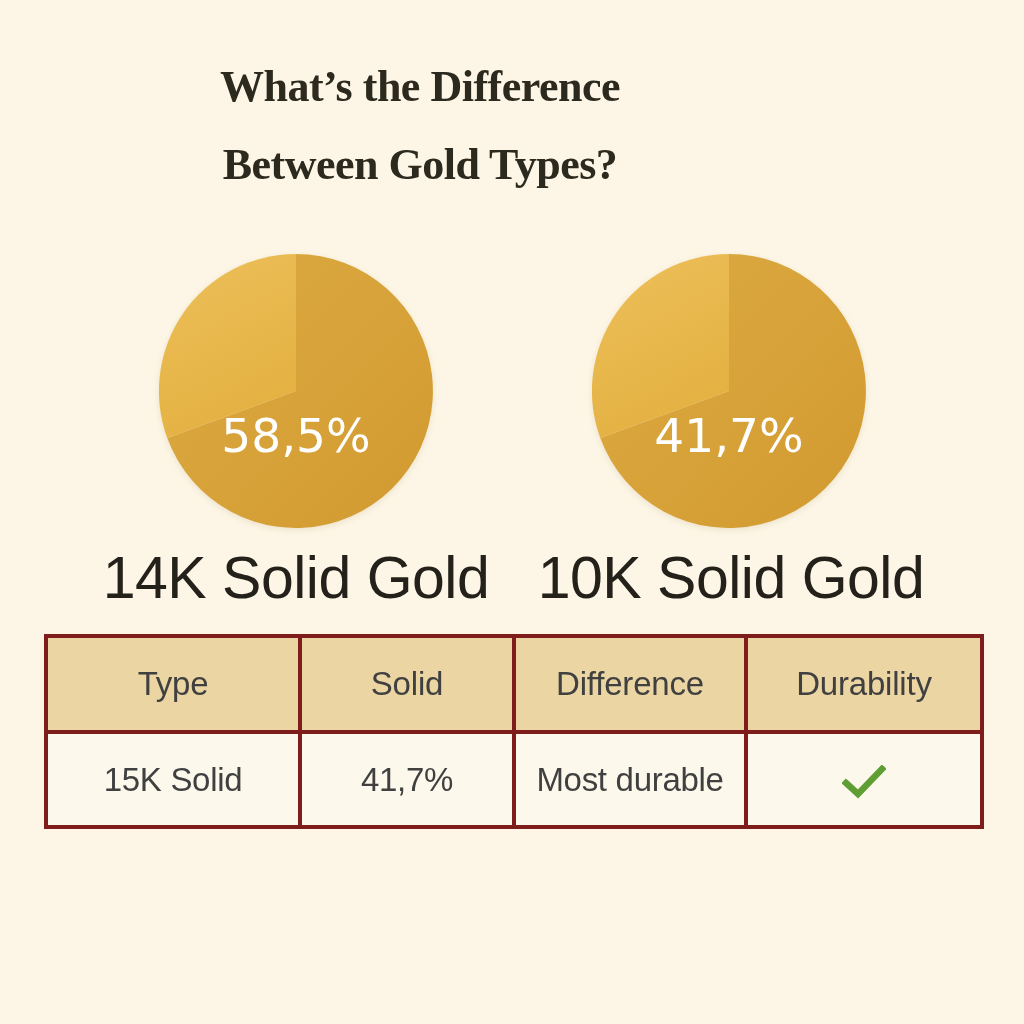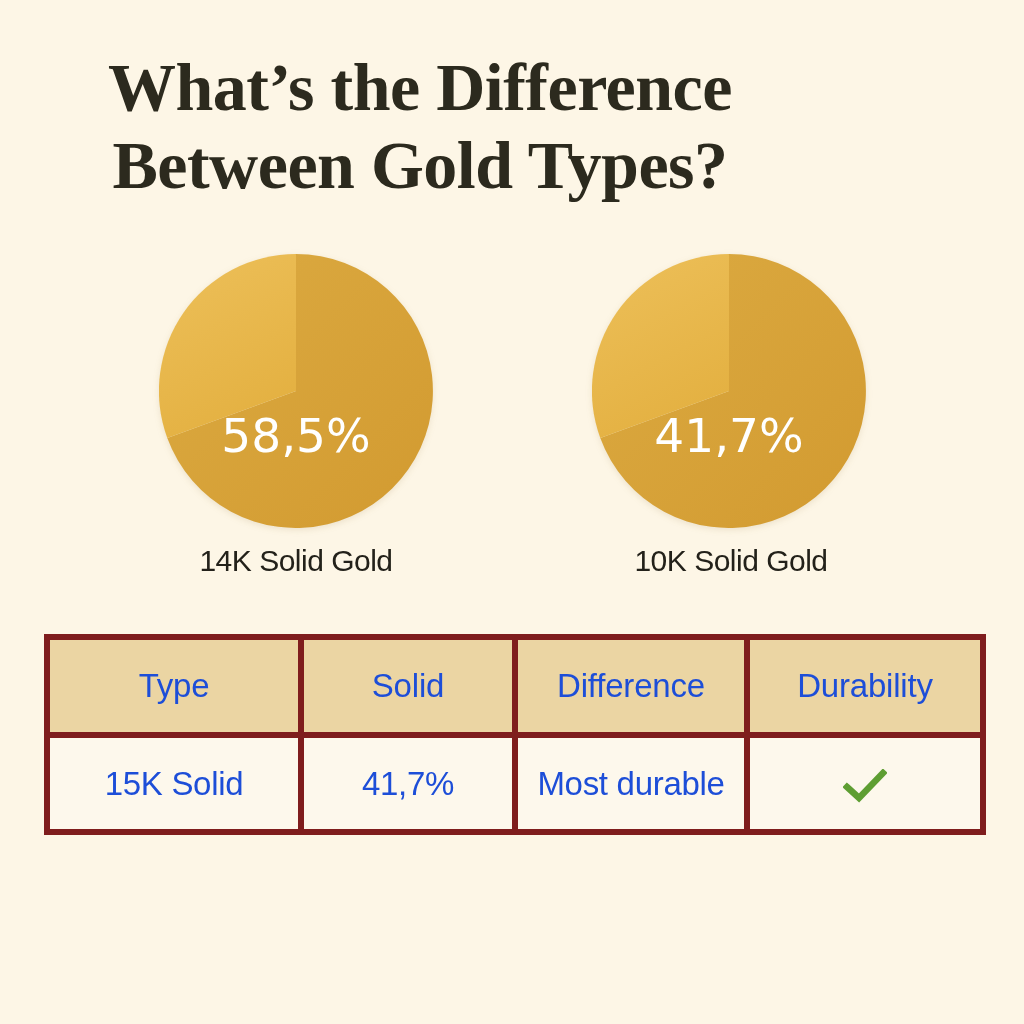--- a/index.html
+++ b/index.html
@@ -24,21 +24,21 @@
 
   
   .title-block {
     position: absolute;
     left: 0;
     top: 48px;
     width: 840px;
     text-align: center;
     font-family: "Liberation Serif", "DejaVu Serif", serif;
     font-weight: bold;
-    font-size: 68px;
+    font-size: 44px;
     line-height: 78px;
     letter-spacing: -0.5px;
     color: #2c2a1e;
   }
   .title-line {
     display: block;
     white-space: nowrap;
   }
 
   
@@ -73,21 +73,21 @@
     font-size: 47px;
     font-weight: 400;
     color: #ffffff;
     letter-spacing: 0px;
     font-family: "DejaVu Sans", "Liberation Sans", sans-serif;
   }
 
   .pie-caption {
     position: absolute;
     top: 544px;
-    font-size: 30px;
+    font-size: 59px;
     color: #23211a;
     text-align: center;
     font-family: "Liberation Sans", sans-serif;
     letter-spacing: -0.5px;
     white-space: nowrap;
   }
   .pie-caption.first  { left: 60px;  width: 472px; }
   .pie-caption.second { left: 495px; width: 472px; }
 
   
@@ -95,24 +95,24 @@
     position: absolute;
     left: 44px;
     top: 634px;
     width: 936px;
     border-collapse: collapse;
     table-layout: fixed;
     background: #fdf8ec;
   }
   .compare-table th,
   .compare-table td {
-    border: 6px solid #7f1d1d;
+    border: 4px solid #7f1d1d;
     text-align: center;
     font-weight: normal;
-    color: #1d4ed8;
+    color: #404040;
     padding: 0;
   }
   .compare-table thead th {
     background: #ebd5a3;
     height: 92px;
     font-size: 33px;
     letter-spacing: -0.2px;
   }
   .compare-table tbody td {
     background: #fdf8ec;

